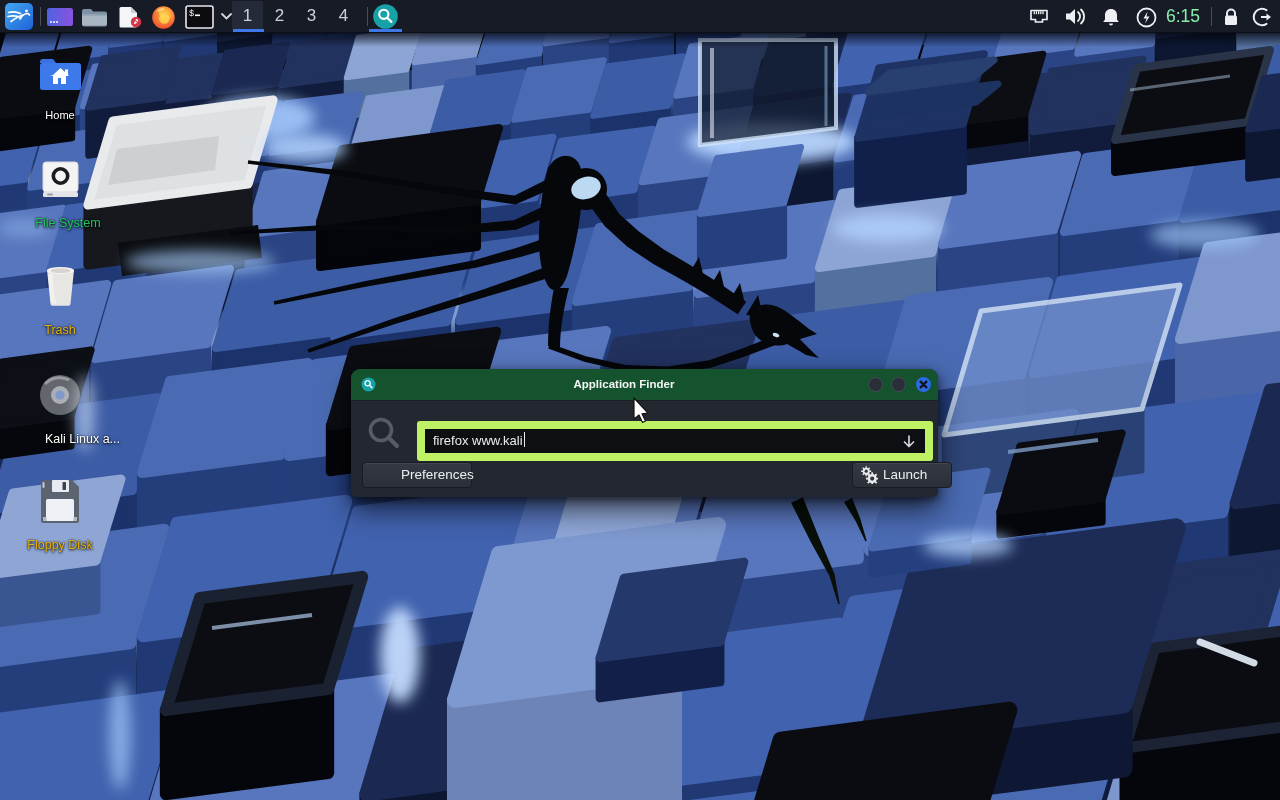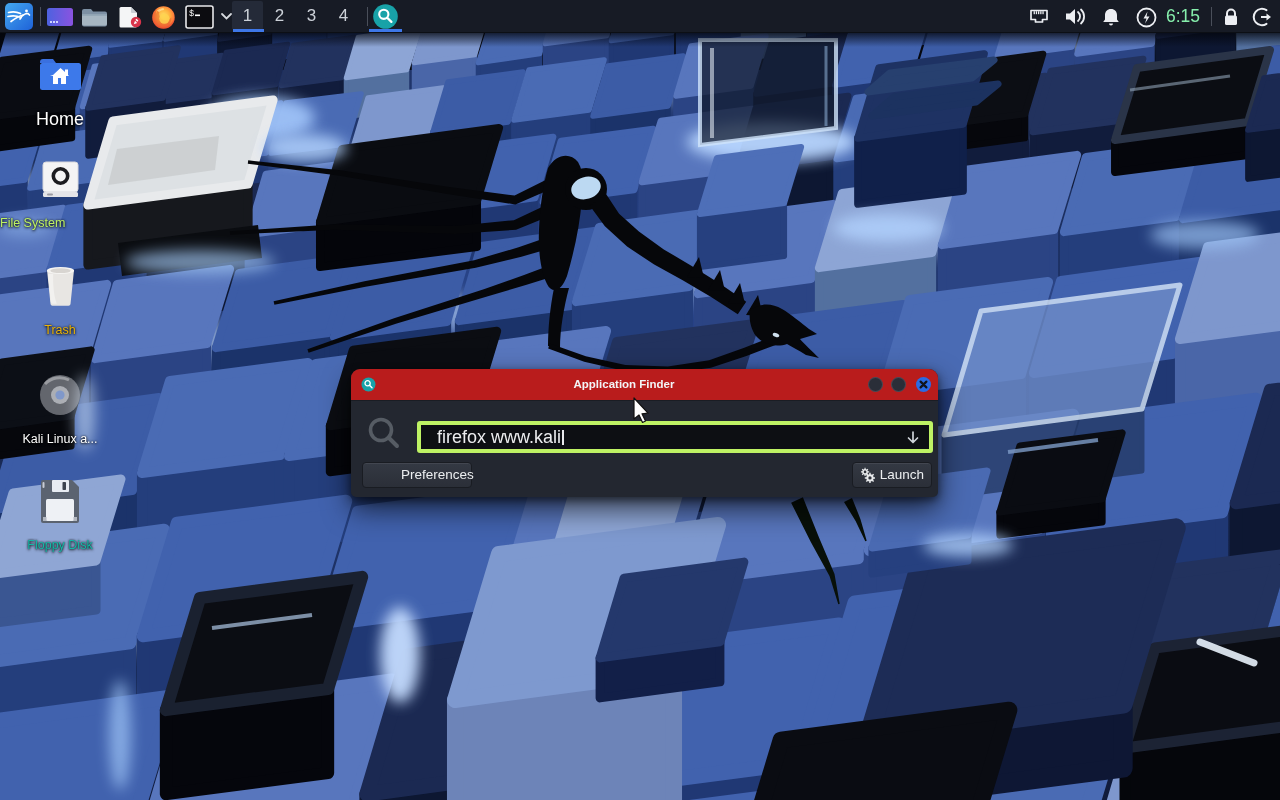--- a/index.html
+++ b/index.html
@@ -1,25 +1,25 @@
 <!DOCTYPE html>
 <html><head><meta charset="utf-8"><style>
 html,body{margin:0;padding:0;width:1280px;height:800px;overflow:hidden;background:#0e1834;font-family:"Liberation Sans",sans-serif;}
 #bg{position:absolute;left:0;top:0;}
 #panel{position:absolute;left:0;top:0;width:1280px;height:33px;background:#171b25;z-index:10;border-bottom:1px solid #0c0f15;box-sizing:border-box;}
 #dlg{position:absolute;left:351px;top:369px;width:587px;height:128px;background:#232730;border-radius:9px 9px 5px 5px;z-index:20;box-shadow:0 12px 28px rgba(0,0,0,.65),0 3px 8px rgba(0,0,0,.5);}
-#ttl{position:absolute;left:0;top:0;width:587px;height:31px;background:#b91c1c;border-radius:9px 9px 0 0;border-bottom:1px solid #1a1d24;}
+#ttl{position:absolute;left:0;top:0;width:587px;height:31px;background:#14532d;border-radius:9px 9px 0 0;border-bottom:1px solid #1a1d24;}
 #ttl span{font-size:11.5px;font-weight:bold;color:#f3f4f6;line-height:31px;}
 .wb{position:absolute;top:8px;width:15px;height:15px;border-radius:50%;background:#2a2e38;border:1px solid #454c59;box-sizing:border-box;}
 .wbc{position:absolute;top:8px;width:15px;height:15px;border-radius:50%;background:#2a6be5;}
-#inp{position:absolute;left:66px;top:52px;width:506px;height:24px;background:#0d0f13;border:4px solid #bef264;border-radius:3px;color:#ecedef;font-size:18px;line-height:24px;padding-left:16px;box-sizing:content-box;width:492px;}
+#inp{position:absolute;left:66px;top:52px;width:506px;height:24px;background:#0d0f13;border:8px solid #bef264;border-radius:3px;color:#ecedef;font-size:13px;line-height:24px;padding-left:8px;box-sizing:content-box;width:492px;}
 #caret{display:inline-block;width:1.5px;height:15px;background:#e8e9ec;vertical-align:-2px;margin-left:1px;}
 .btn{position:absolute;top:93px;height:26px;background:linear-gradient(#343943,#2b2f38);border:1px solid #191c22;border-radius:4px;box-shadow:inset 0 1px 0 rgba(255,255,255,.07);color:#eceef0;font-size:13.5px;line-height:24px;box-sizing:border-box;display:flex;align-items:center;gap:5px;padding:0 10px;}
 #bpref{left:11px;width:110px;gap:28px;}
-#blaunch{left:501px;width:80px;padding:0 7px;}
+#blaunch{left:501px;width:100px;padding:0 7px;}
 </style></head><body>
 <div id="bg"><svg xmlns="http://www.w3.org/2000/svg" width="1280" height="800" viewBox="0 0 1280 800">
       <defs>
 <filter id="soft" x="-80%" y="-80%" width="260%" height="260%">
           <feGaussianBlur stdDeviation="7"></feGaussianBlur>
         </filter>
 <radialGradient id="vign" cx="0.45" cy="0.4" r="0.8">
 <stop offset="0" stop-color="#2c4a94"></stop>
           <stop offset="1" stop-color="#0c142c"></stop>
 </radialGradient>
@@ -552,51 +552,51 @@
 <path d="M14.5,3.2 a8.2,8.2 0 1 0 0.0,13.6" fill="none" stroke="#eceef2" stroke-width="2" stroke-linecap="round"></path>
 <path d="M9,10 h8" stroke="#eceef2" stroke-width="2"></path>
 <path d="M14.5,6.5 L19,10 L14.5,13.5 Z" fill="#eceef2"></path>
     </svg>
   </div>
 <svg style="position:absolute;left:40px;top:58px" width="41" height="32" viewBox="0 0 41 32">
 <path d="M0,4 a3,3 0 0 1 3,-3 h10 l3,4 h-16 Z" fill="#3a70df"></path>
 <rect x="0" y="5" width="41" height="27" rx="2.5" fill="#3d79ea"></rect>
 <path d="M13,17 L20.5,10 L25,14 v-2.5 h3 v5.5 l1,1 h-3 v8 h-5 v-6 h-3 v6 h-5 v-8 h-3 Z" fill="#fff"></path>
   </svg>
-<div style="position:absolute;width:120px;text-align:center;color:#fff;font-size:18px;text-shadow:0 1px 3px rgba(0,0,0,.95),0 0 2px rgba(0,0,0,.8);left:0;top:109px">Home</div>
+<div style="position:absolute;width:120px;text-align:center;color:#fff;font-size:11px;text-shadow:0 1px 3px rgba(0,0,0,.95),0 0 2px rgba(0,0,0,.8);left:0;top:109px">Home</div>
 <svg style="position:absolute;left:42px;top:161px" width="37" height="37" viewBox="0 0 37 37">
 <rect x="1" y="1" width="35" height="30" rx="3" fill="#f4f4f5" stroke="#d8d8dc" stroke-width="1"></rect>
 <circle cx="18.5" cy="15" r="7.2" fill="none" stroke="#1c1c20" stroke-width="3.6"></circle>
 <rect x="1" y="31" width="35" height="5" rx="1.5" fill="#e4e4e8"></rect>
 <rect x="5" y="32.4" width="6" height="2.2" rx="1" fill="#9a9aa2"></rect>
   </svg>
-<div style="position:absolute;width:120px;color:#bef264;font-size:12.5px;text-shadow:0 1px 3px rgba(0,0,0,.95),0 0 2px rgba(0,0,0,.8);left:0;top:216px">File System</div>
+<div style="position:absolute;width:120px;text-align:center;color:#22c55e;font-size:12.5px;text-shadow:0 1px 3px rgba(0,0,0,.95),0 0 2px rgba(0,0,0,.8);left:8px;top:216px">File System</div>
 <svg style="position:absolute;left:42px;top:266px" width="37" height="40" viewBox="0 0 37 40">
 <path d="M5,4 h27 l-3.5,34 a2,2 0 0 1 -2,1.8 h-16 a2,2 0 0 1 -2,-1.8 Z" fill="#e8e6e3"></path>
 <ellipse cx="18.5" cy="4.5" rx="13.6" ry="3.6" fill="#f6f5f3"></ellipse>
 <ellipse cx="18.5" cy="4.7" rx="10.2" ry="2.4" fill="#d8d5d1"></ellipse>
 <path d="M6,8 l2.8,28 a2,2 0 0 0 2,1.8 h4 c-3,-8 -4,-20 -3.6,-29.8 Z" fill="#f2f1ef"></path>
   </svg>
 <div style="position:absolute;width:120px;text-align:center;color:#eab308;font-size:12.5px;text-shadow:0 1px 3px rgba(0,0,0,.95),0 0 2px rgba(0,0,0,.8);left:0;top:323px">Trash</div>
 <svg style="position:absolute;left:39px;top:374px" width="42" height="42" viewBox="0 0 42 42">
 <circle cx="21" cy="21" r="20" fill="#d4d7dd" opacity="0.44"></circle>
 <circle cx="21" cy="21" r="9" fill="#e8eaee" opacity="0.55"></circle>
 <circle cx="21" cy="21" r="4.6" fill="#7b96cc" opacity="0.9"></circle>
 <path d="M6,10 a20,20 0 0 1 24,-4" stroke="#fff" stroke-width="3" fill="none" opacity="0.35"></path>
   </svg>
-<div style="position:absolute;width:120px;text-align:center;color:#fff;font-size:12.5px;text-shadow:0 1px 3px rgba(0,0,0,.95),0 0 2px rgba(0,0,0,.8);left:0;top:432px">Kali Linux a...</div>
+<div style="position:absolute;width:120px;text-align:right;color:#fff;font-size:12.5px;text-shadow:0 1px 3px rgba(0,0,0,.95),0 0 2px rgba(0,0,0,.8);left:0;top:432px">Kali Linux a...</div>
 <svg style="position:absolute;left:41px;top:480px" width="38" height="43" viewBox="0 0 38 43">
 <path d="M2,0 h29 l7,7 v34 a2,2 0 0 1 -2,2 h-34 a2,2 0 0 1 -2,-2 v-39 a2,2 0 0 1 2,-2 Z" fill="#5b6370"></path>
 <rect x="11" y="0" width="17" height="12" rx="1" fill="#e8ecf2"></rect>
 <rect x="21.5" y="2" width="3.5" height="8" rx="0.8" fill="#3c424e"></rect>
 <rect x="5" y="19" width="28" height="22" rx="1.5" fill="#eef1f5"></rect>
 <rect x="1.5" y="2" width="2" height="6" rx="1" fill="#c8ccd4"></rect>
 <path d="M2,37 h4 v4 h-4 Z M32,37 h4 v4 h-4 Z" fill="#c8ccd4" opacity="0.8"></path>
   </svg>
-<div style="position:absolute;width:120px;text-align:center;color:#14b8a6;font-size:12.5px;text-shadow:0 1px 3px rgba(0,0,0,.95),0 0 2px rgba(0,0,0,.8);left:0;top:538px">Floppy Disk</div>
+<div style="position:absolute;width:120px;text-align:center;color:#eab308;font-size:12.5px;text-shadow:0 1px 3px rgba(0,0,0,.95),0 0 2px rgba(0,0,0,.8);left:0;top:538px">Floppy Disk</div>
 <div id="dlg">
 <div id="ttl">
       <svg style="position:absolute;left:10px;top:8px" width="15" height="15" viewBox="0 0 15 15">
 <circle cx="7.5" cy="7.5" r="7" fill="#17a2a8"></circle>
         <circle cx="6.6" cy="6.2" r="2.6" fill="none" stroke="#fff" stroke-width="1.3"></circle>
         <path d="M8.5,8.3 L11,10.8" stroke="#fff" stroke-width="1.4" stroke-linecap="round"></path>
       </svg>
 <span style="display:block;width:510px;margin-left:18px;text-align:center">Application Finder</span>
 <div class="wb" style="left:517px"></div>
       <div class="wb" style="left:540px"></div>

